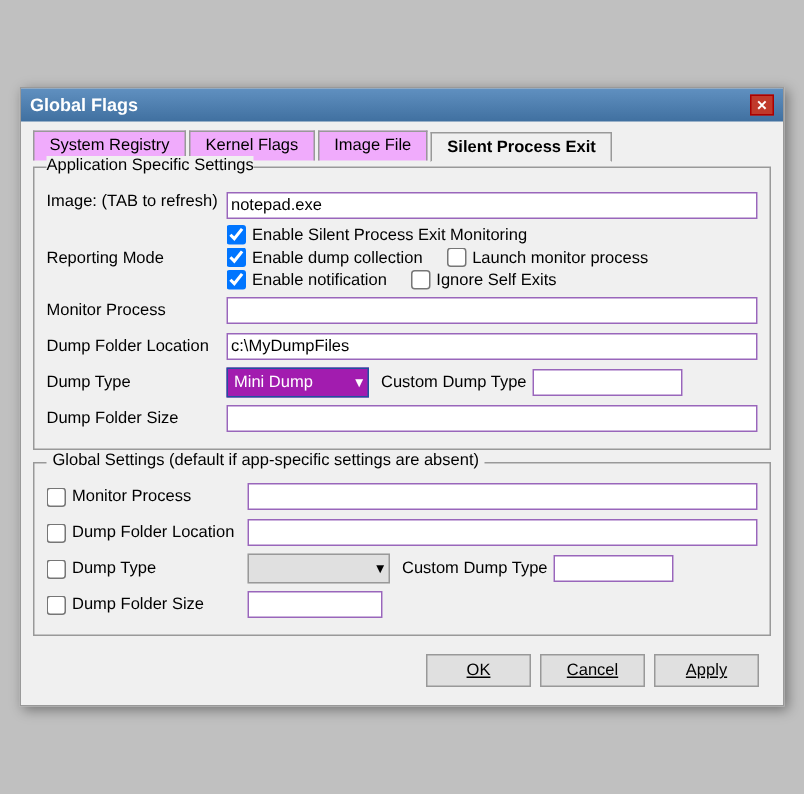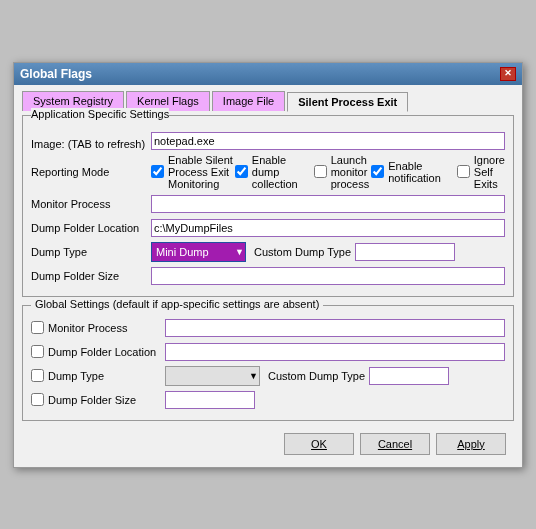--- a/index.html
+++ b/index.html
@@ -107,21 +107,21 @@
       gap: 4px;
       font-size: 11px;
     }
     .checkbox-row input[type=checkbox] {
       width: 13px;
       height: 13px;
       margin: 0;
     }
     .checkboxes-group {
       display: flex;
-      flex-direction: row;
+      flex-direction: column;
       gap: 2px;
     }
     .checkboxes-line {
       display: flex;
       gap: 16px;
       align-items: center;
     }
     .dump-type-row {
       display: flex;
       align-items: center;
@@ -195,21 +195,21 @@
       width: 70px;
       height: 22px;
       background: #e0e0e0;
       border: 1px solid #999;
       font-size: 11px;
       cursor: pointer;
       text-decoration: underline;
     }
     .image-row {
       display: flex;
-      align-items: flex-end;
+      align-items: flex-start;
       margin-bottom: 4px;
     }
     .image-label {
       width: 120px;
       min-width: 120px;
       font-size: 11px;
     }
     .select-wrapper {
       position: relative;
       display: inline-block;

